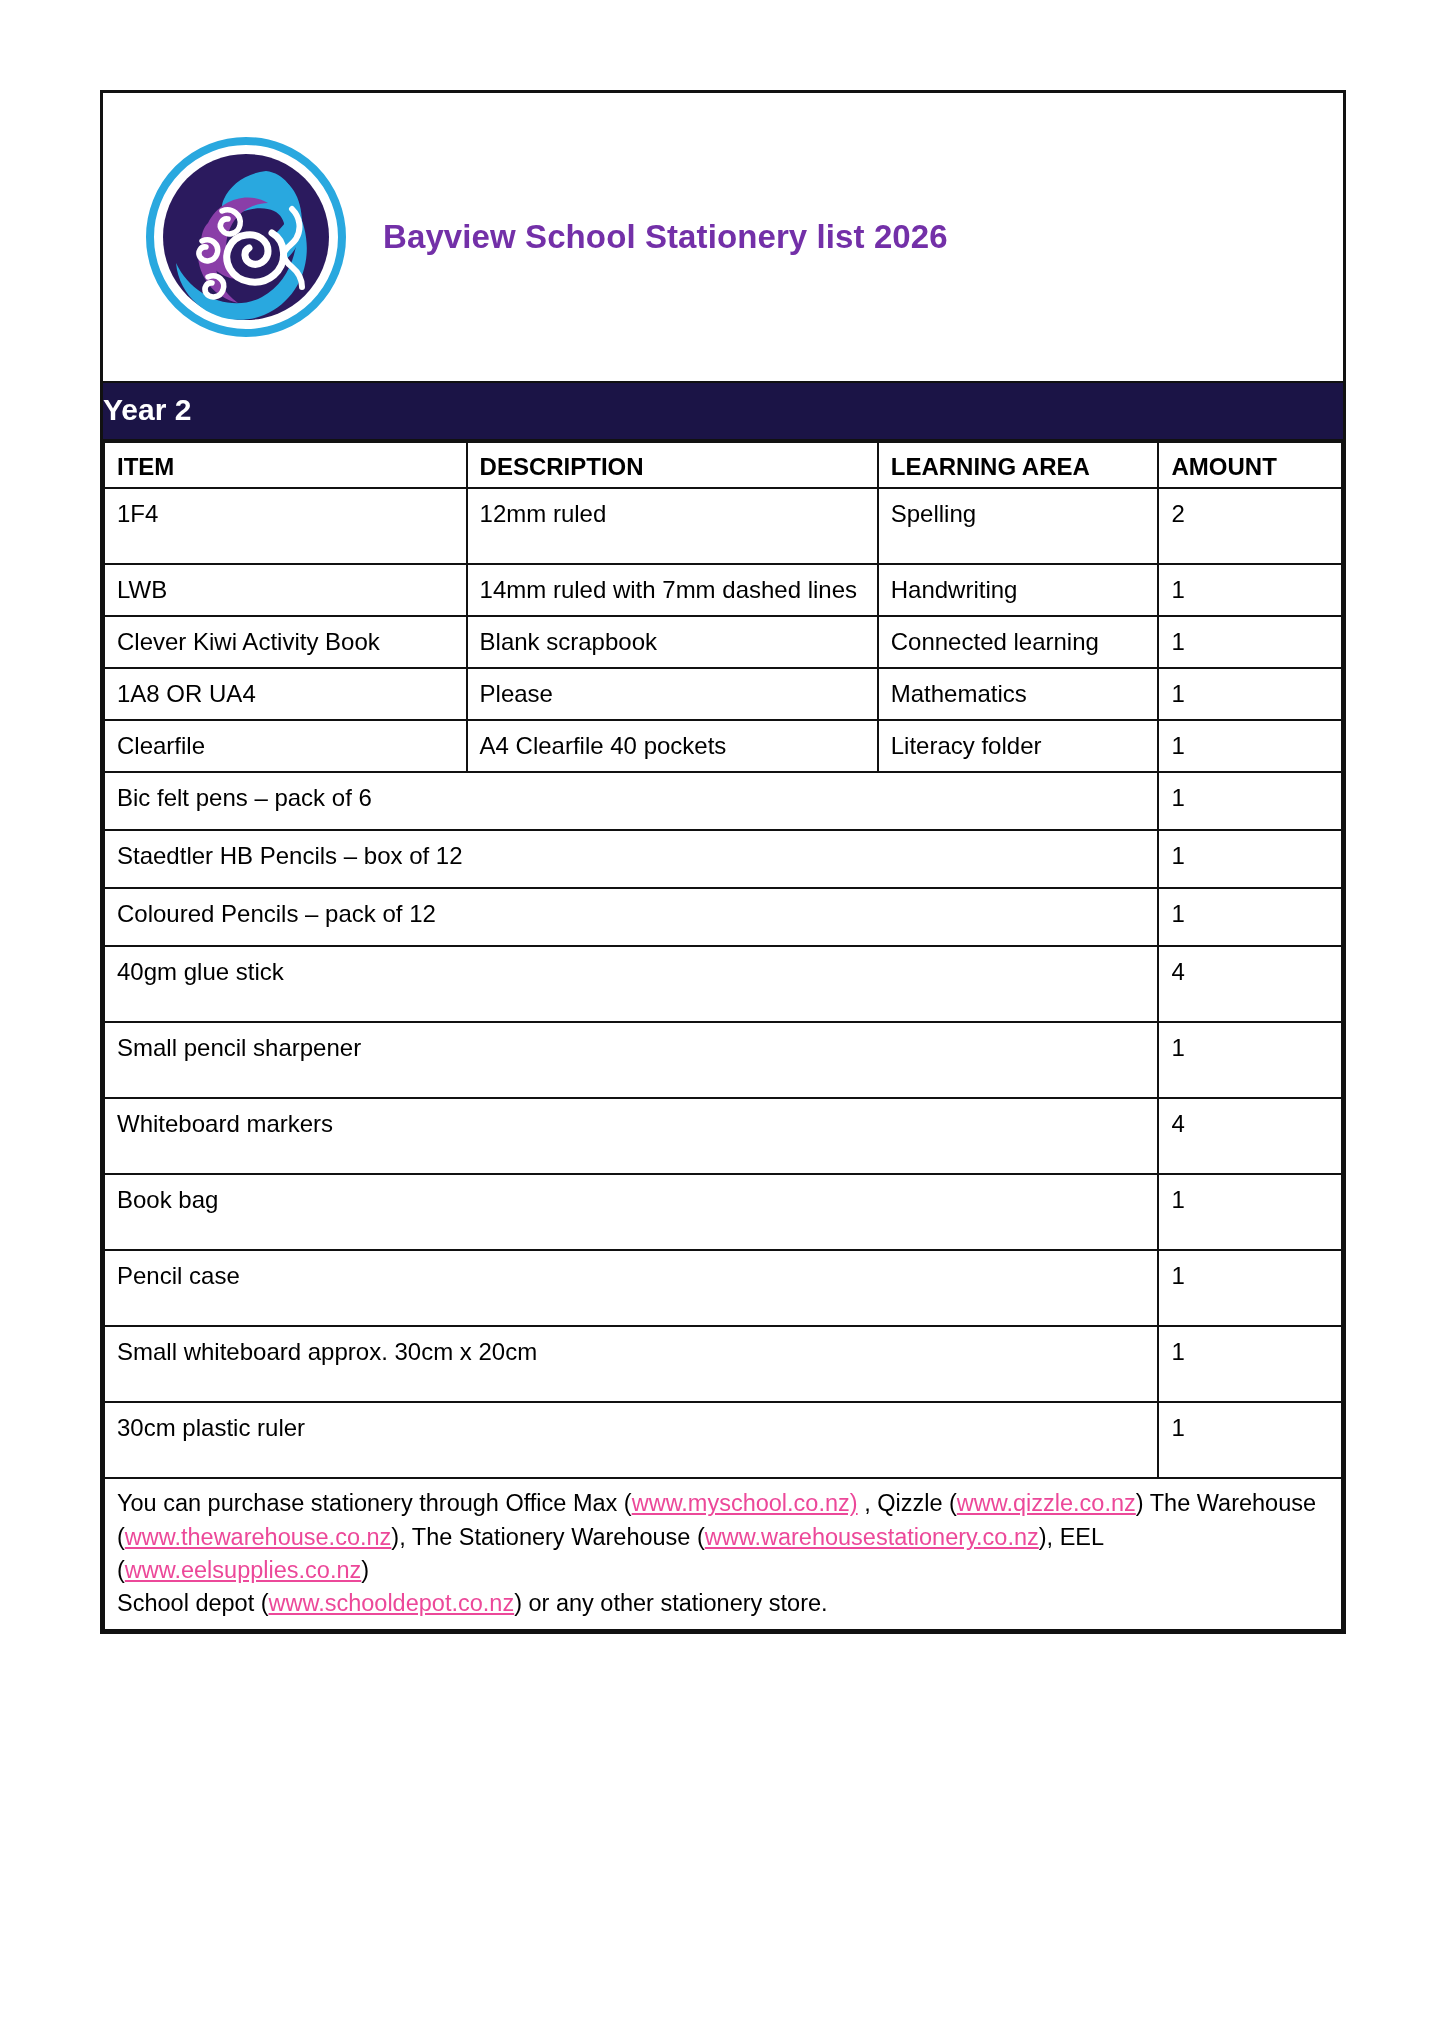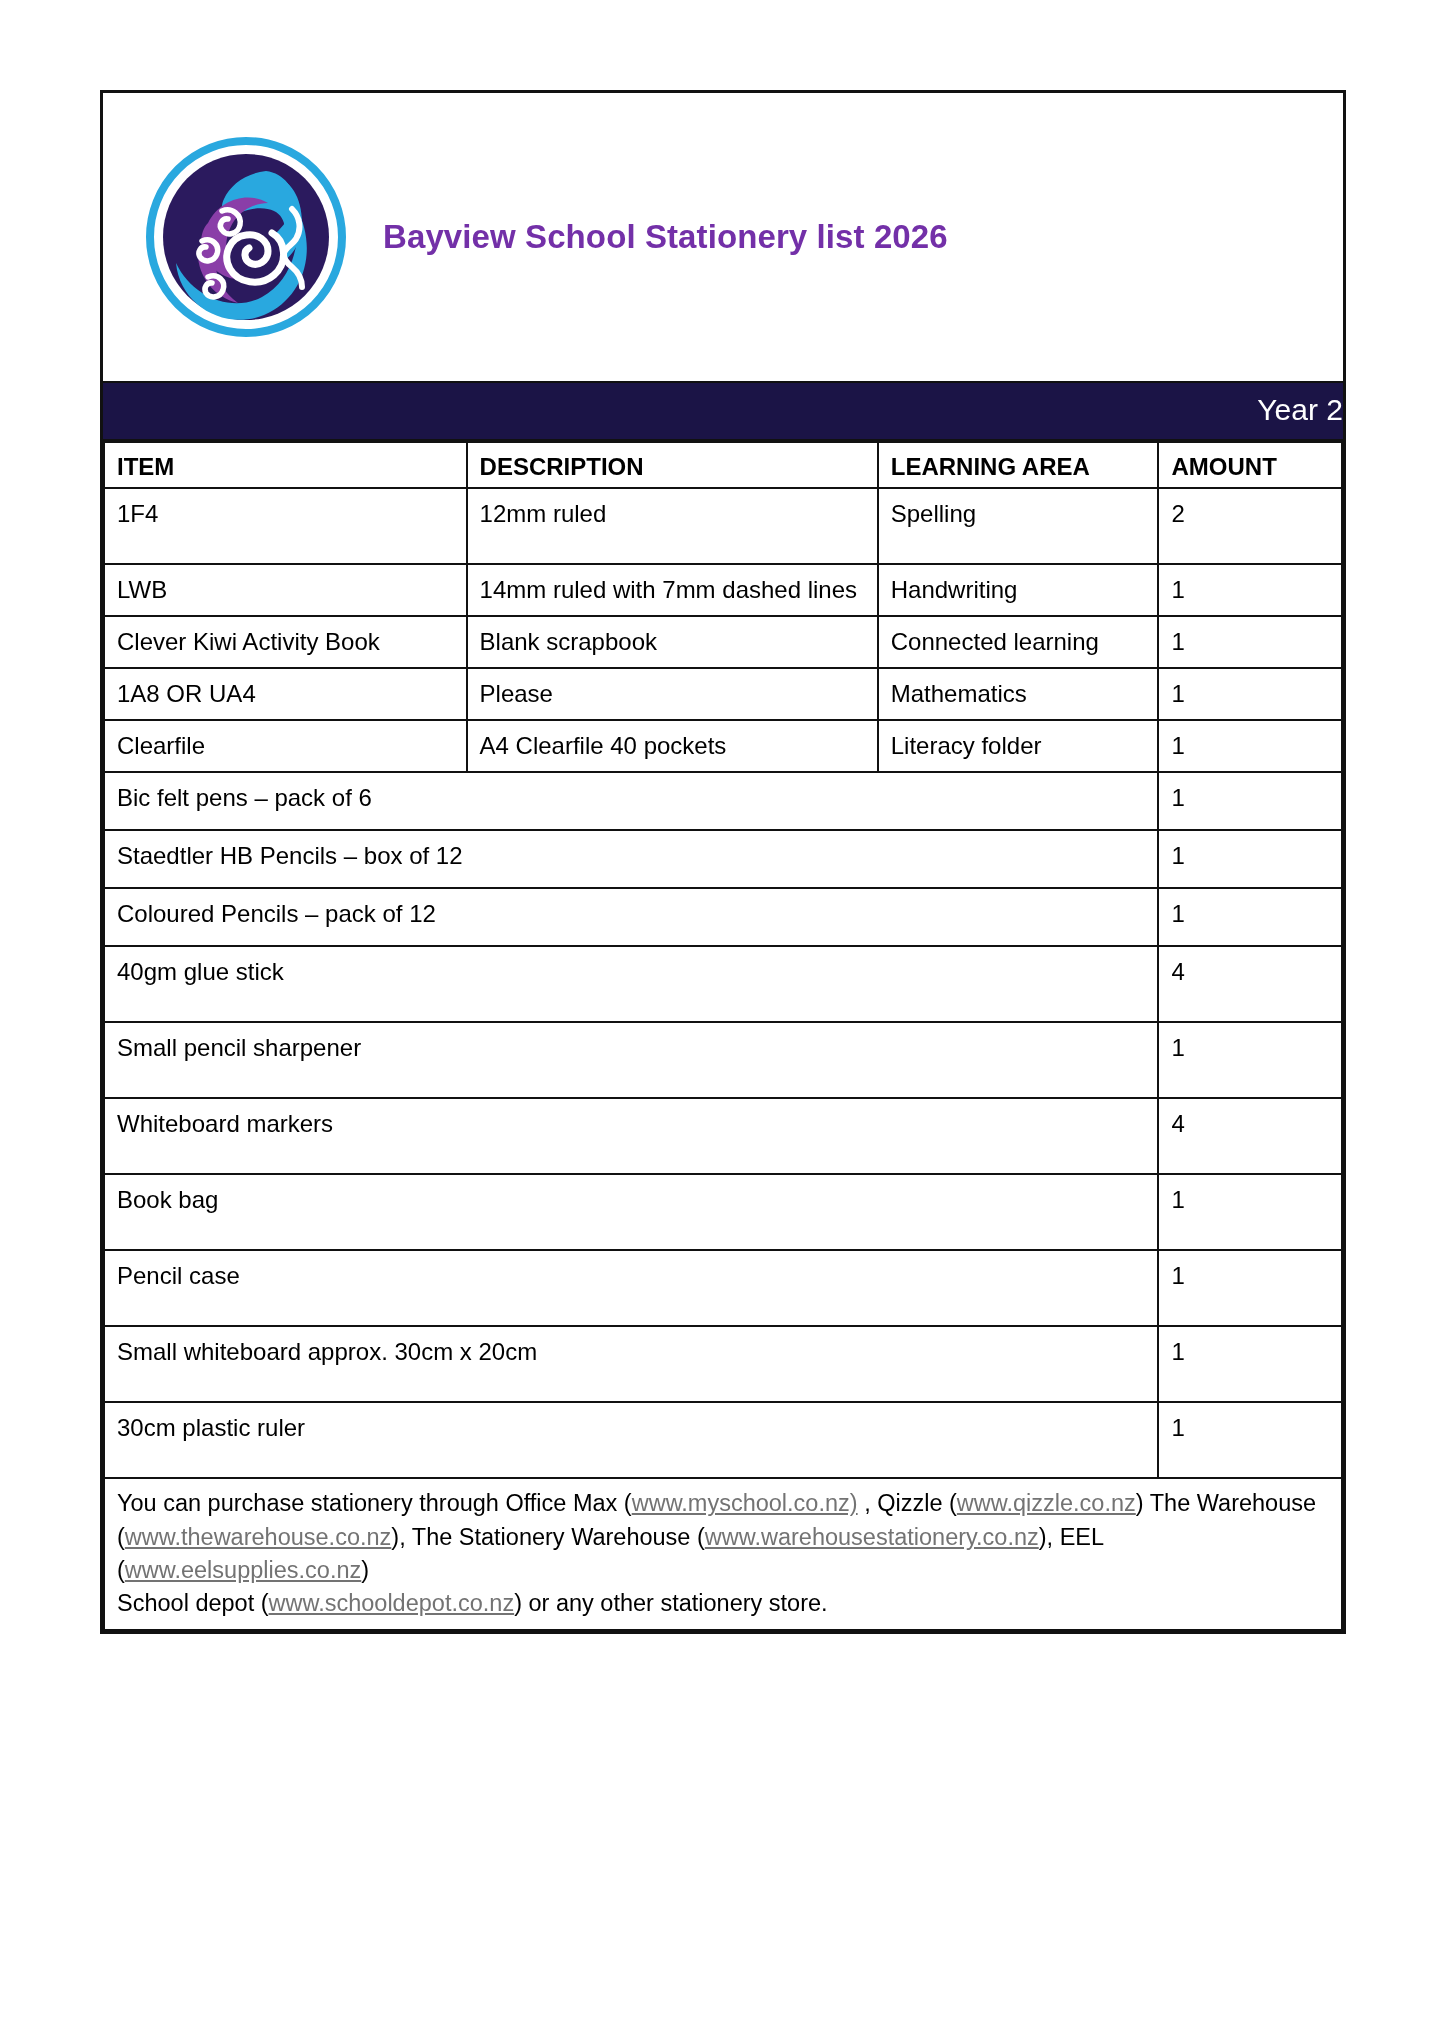--- a/index.html
+++ b/index.html
@@ -60,23 +60,23 @@
     font-weight: bold;
     color: #7330a8;
     letter-spacing: 0.1px;
     white-space: nowrap;
   }
 
   
   .year-band {
     background: #1b1446;
     color: #ffffff;
-    text-align: right;
+    text-align: left;
     font-size: 30px;
-    font-weight: normal;
+    font-weight: bold;
     padding: 10px 0 12px 0;
     border-top: 2px solid #111111;
     border-bottom: 2px solid #111111;
   }
 
   
   table.stationery {
     width: 100%;
     border-collapse: collapse;
     table-layout: fixed;
@@ -116,21 +116,21 @@
   }
 
   td.footer-links {
     line-height: 1.45;
     padding-top: 10px;
     padding-bottom: 10px;
     font-size: 23.5px;
   }
   td.footer-links a,
   td.footer-links .link {
-    color: #737373;
+    color: #ec4899;
     text-decoration: underline;
     word-break: break-word;
   }
   td.final-note {
     text-align: center;
     font-weight: bold;
     padding-top: 9px;
     padding-bottom: 10px;
   }
 </style>

